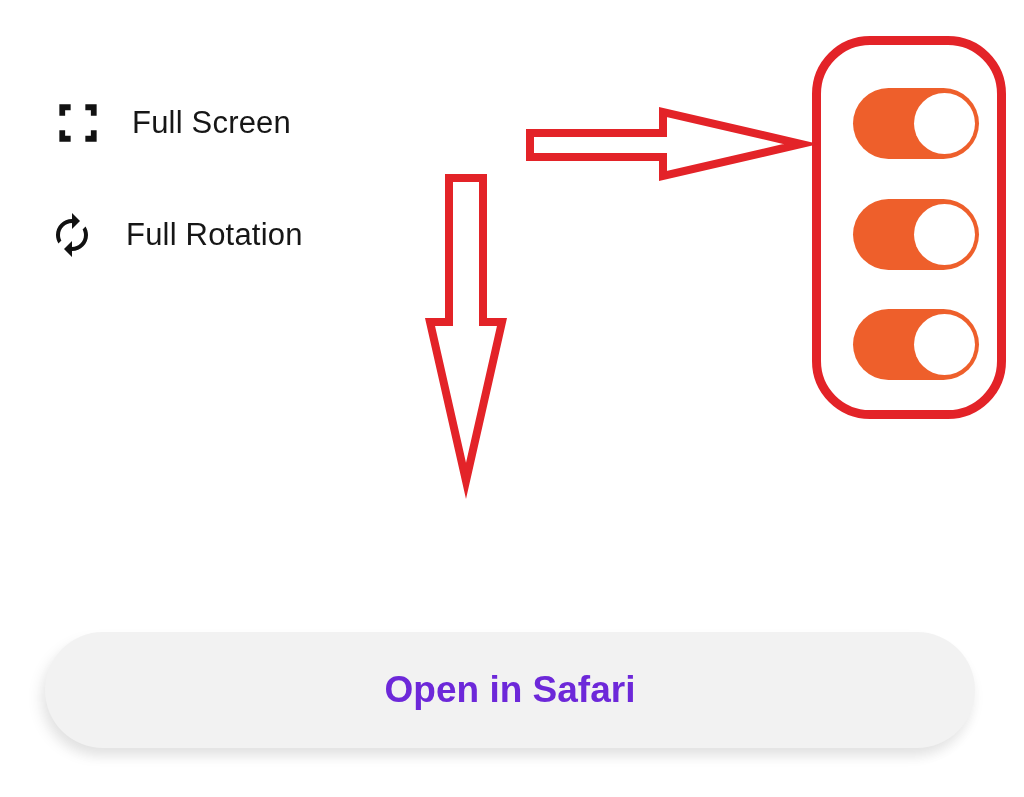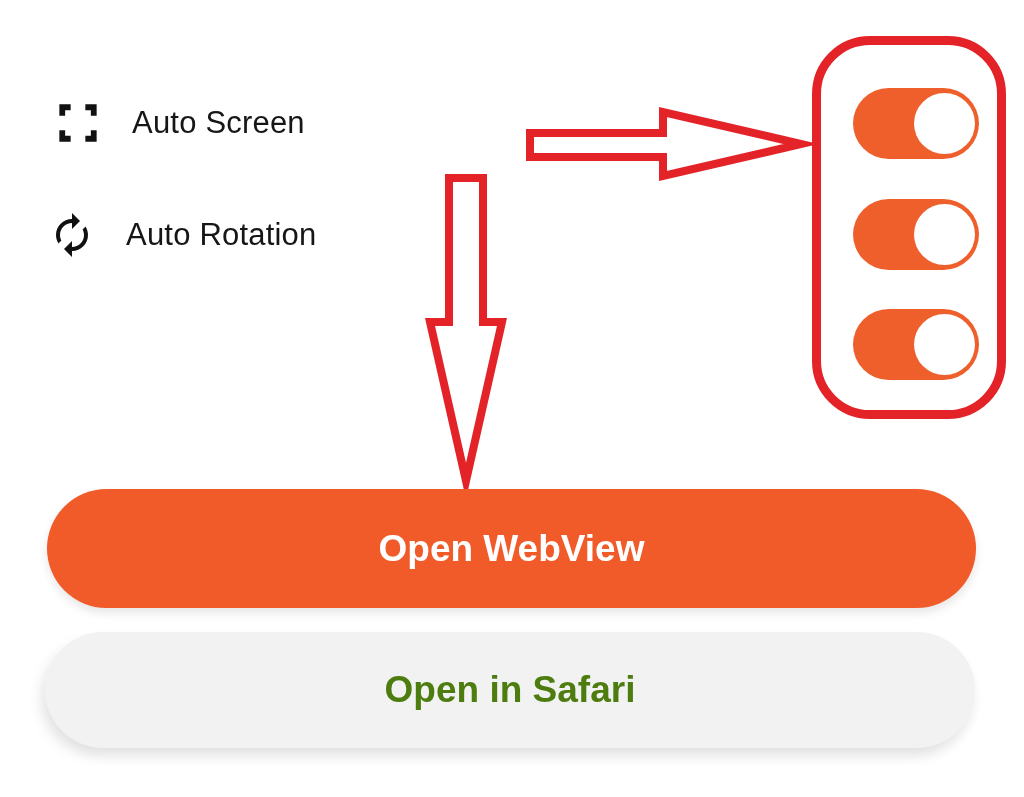--- a/index.html
+++ b/index.html
@@ -53,71 +53,68 @@
     position:absolute;display:flex;align-items:center;justify-content:center;
     font-weight:bold;font-size:37px;cursor:pointer;border:none;
   }
   .btn-primary{
     left:47px;top:489px;width:929px;height:119px;border-radius:60px;
     background:var(--orange);color:#ffffff;
     box-shadow:0 5px 10px rgba(0,0,0,0.10);
   }
   .btn-secondary{
     left:45px;top:632px;width:930px;height:116px;border-radius:58px;
-    background:var(--gray-btn);color:#4d7c0f;
+    background:var(--gray-btn);color:#6d28d9;
     box-shadow:-6px 8px 14px rgba(0,0,0,0.07),0 8px 12px rgba(0,0,0,0.05);
   }
 </style>
 </head>
 <body>
 
 <div class="stage">
 
   <div class="row" id="row-fullscreen">
     <span class="icon-box">
       <svg width="42" height="42" viewBox="0 0 40 40">
         <g fill="none" stroke="#111" stroke-width="5.5">
           <polyline points="13,5 5,5 5,13"></polyline>
           <polyline points="27,5 35,5 35,13"></polyline>
           <polyline points="5,27 5,35 13,35"></polyline>
           <polyline points="35,27 35,35 27,35"></polyline>
         </g>
       </svg>
     </span>
-    <span class="label">Auto Screen</span>
+    <span class="label">Full Screen</span>
   </div>
 
   <div class="row" id="row-rotation">
     <span class="icon-box">
       <svg width="50" height="50" viewBox="0 0 24 24">
         <path fill="#111" d="M12 6v3l4-4-4-4v3c-4.42 0-8 3.58-8 8 0 1.57.46 3.03 1.24 4.26L6.7 14.8c-.45-.83-.7-1.79-.7-2.8 0-3.31 2.69-6 6-6zm6.76 1.74L17.3 9.2c.44.84.7 1.79.7 2.8 0 3.31-2.69 6-6 6v-3l-4 4 4 4v-3c4.42 0 8-3.58 8-8 0-1.57-.46-3.03-1.24-4.26z"></path>
       </svg>
     </span>
-    <span class="label">Auto Rotation</span>
+    <span class="label">Full Rotation</span>
   </div>
 
 
   <div class="toggle" id="toggle-1">
     <div class="knob"></div>
   </div>
   <div class="toggle" id="toggle-2">
     <div class="knob"></div>
   </div>
   <div class="toggle" id="toggle-3">
     <div class="knob"></div>
   </div>
 
   <div class="highlight-box"></div>
 
   <svg class="arrows" width="1024" height="797" viewBox="0 0 1024 797">
     <polygon points="530,133 663,133 663,112 801,144 663,176 663,157 530,157" fill="#ffffff" stroke="#E32328" stroke-width="8" stroke-linejoin="miter" stroke-miterlimit="10"></polygon>
     <polygon points="449,178 483,178 483,322 502,322 466,481 430,322 449,322" fill="#ffffff" stroke="#E32328" stroke-width="8" stroke-linejoin="miter" stroke-miterlimit="10"></polygon>
   </svg>
 
-  <button class="btn btn-primary">
-    <span>Open WebView</span>
-  </button>
 
   <button class="btn btn-secondary">
     <span>Open in Safari</span>
   </button>
 
 </div>
 
 </body></html>

